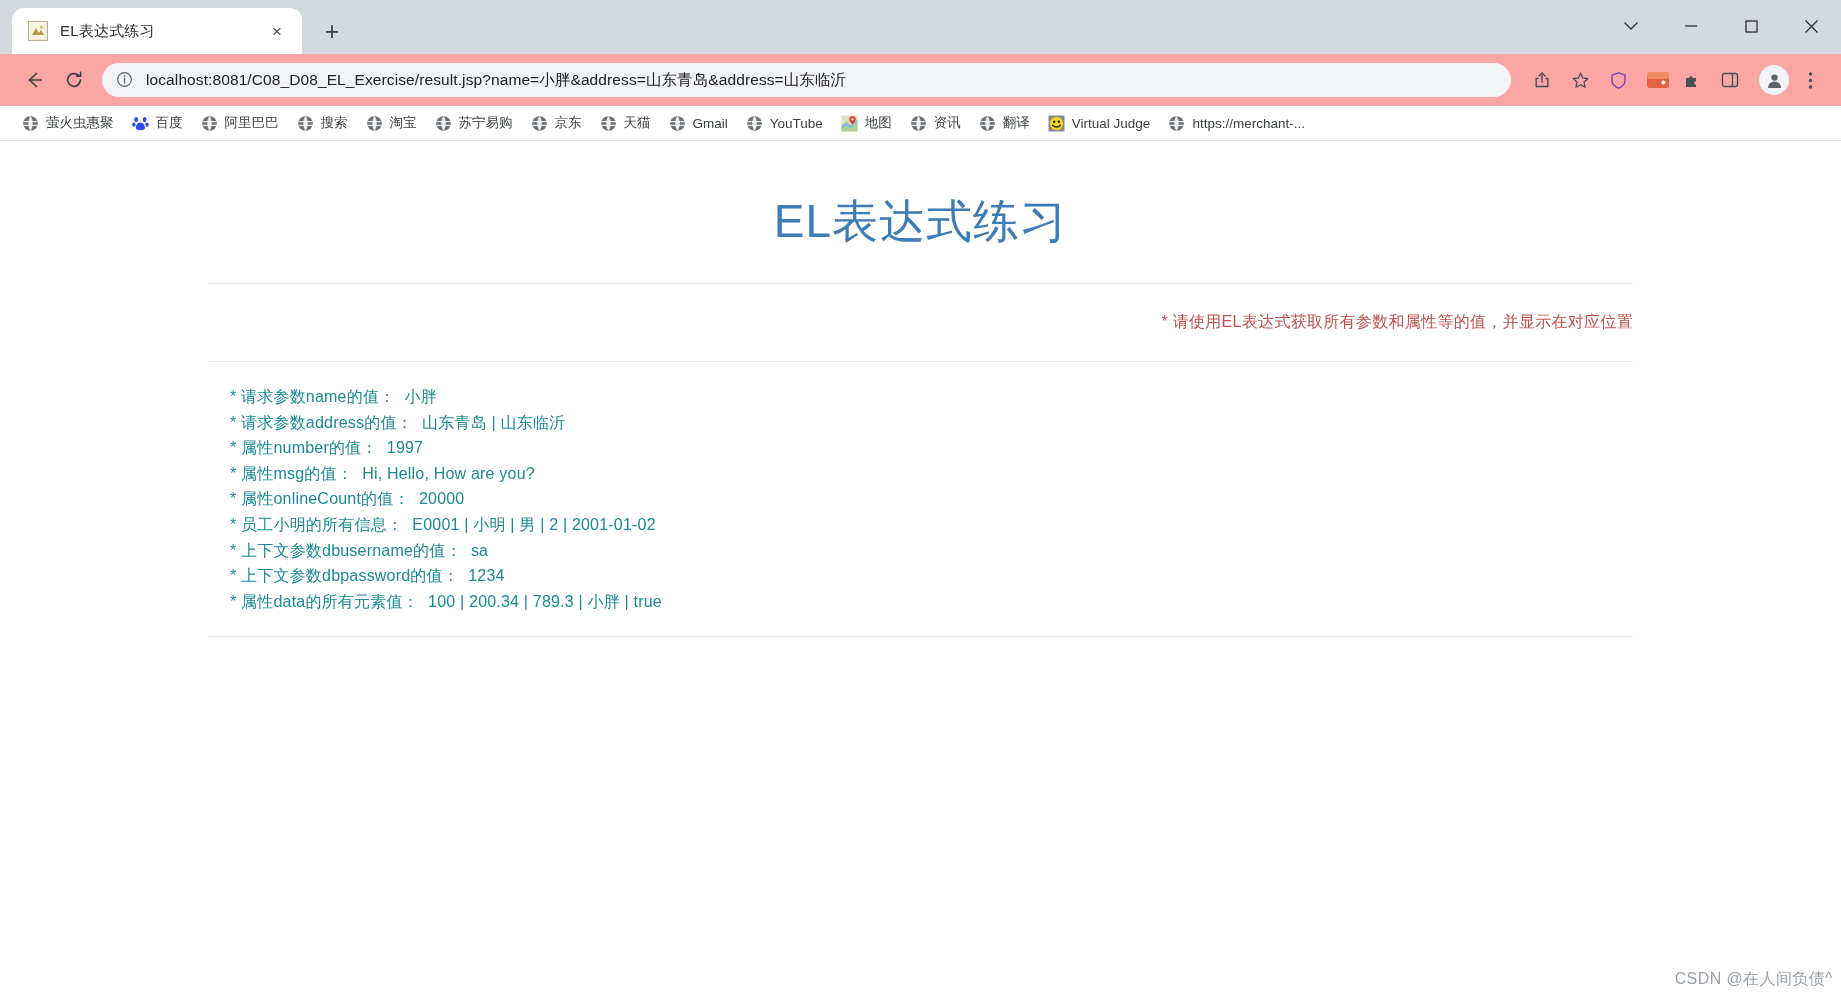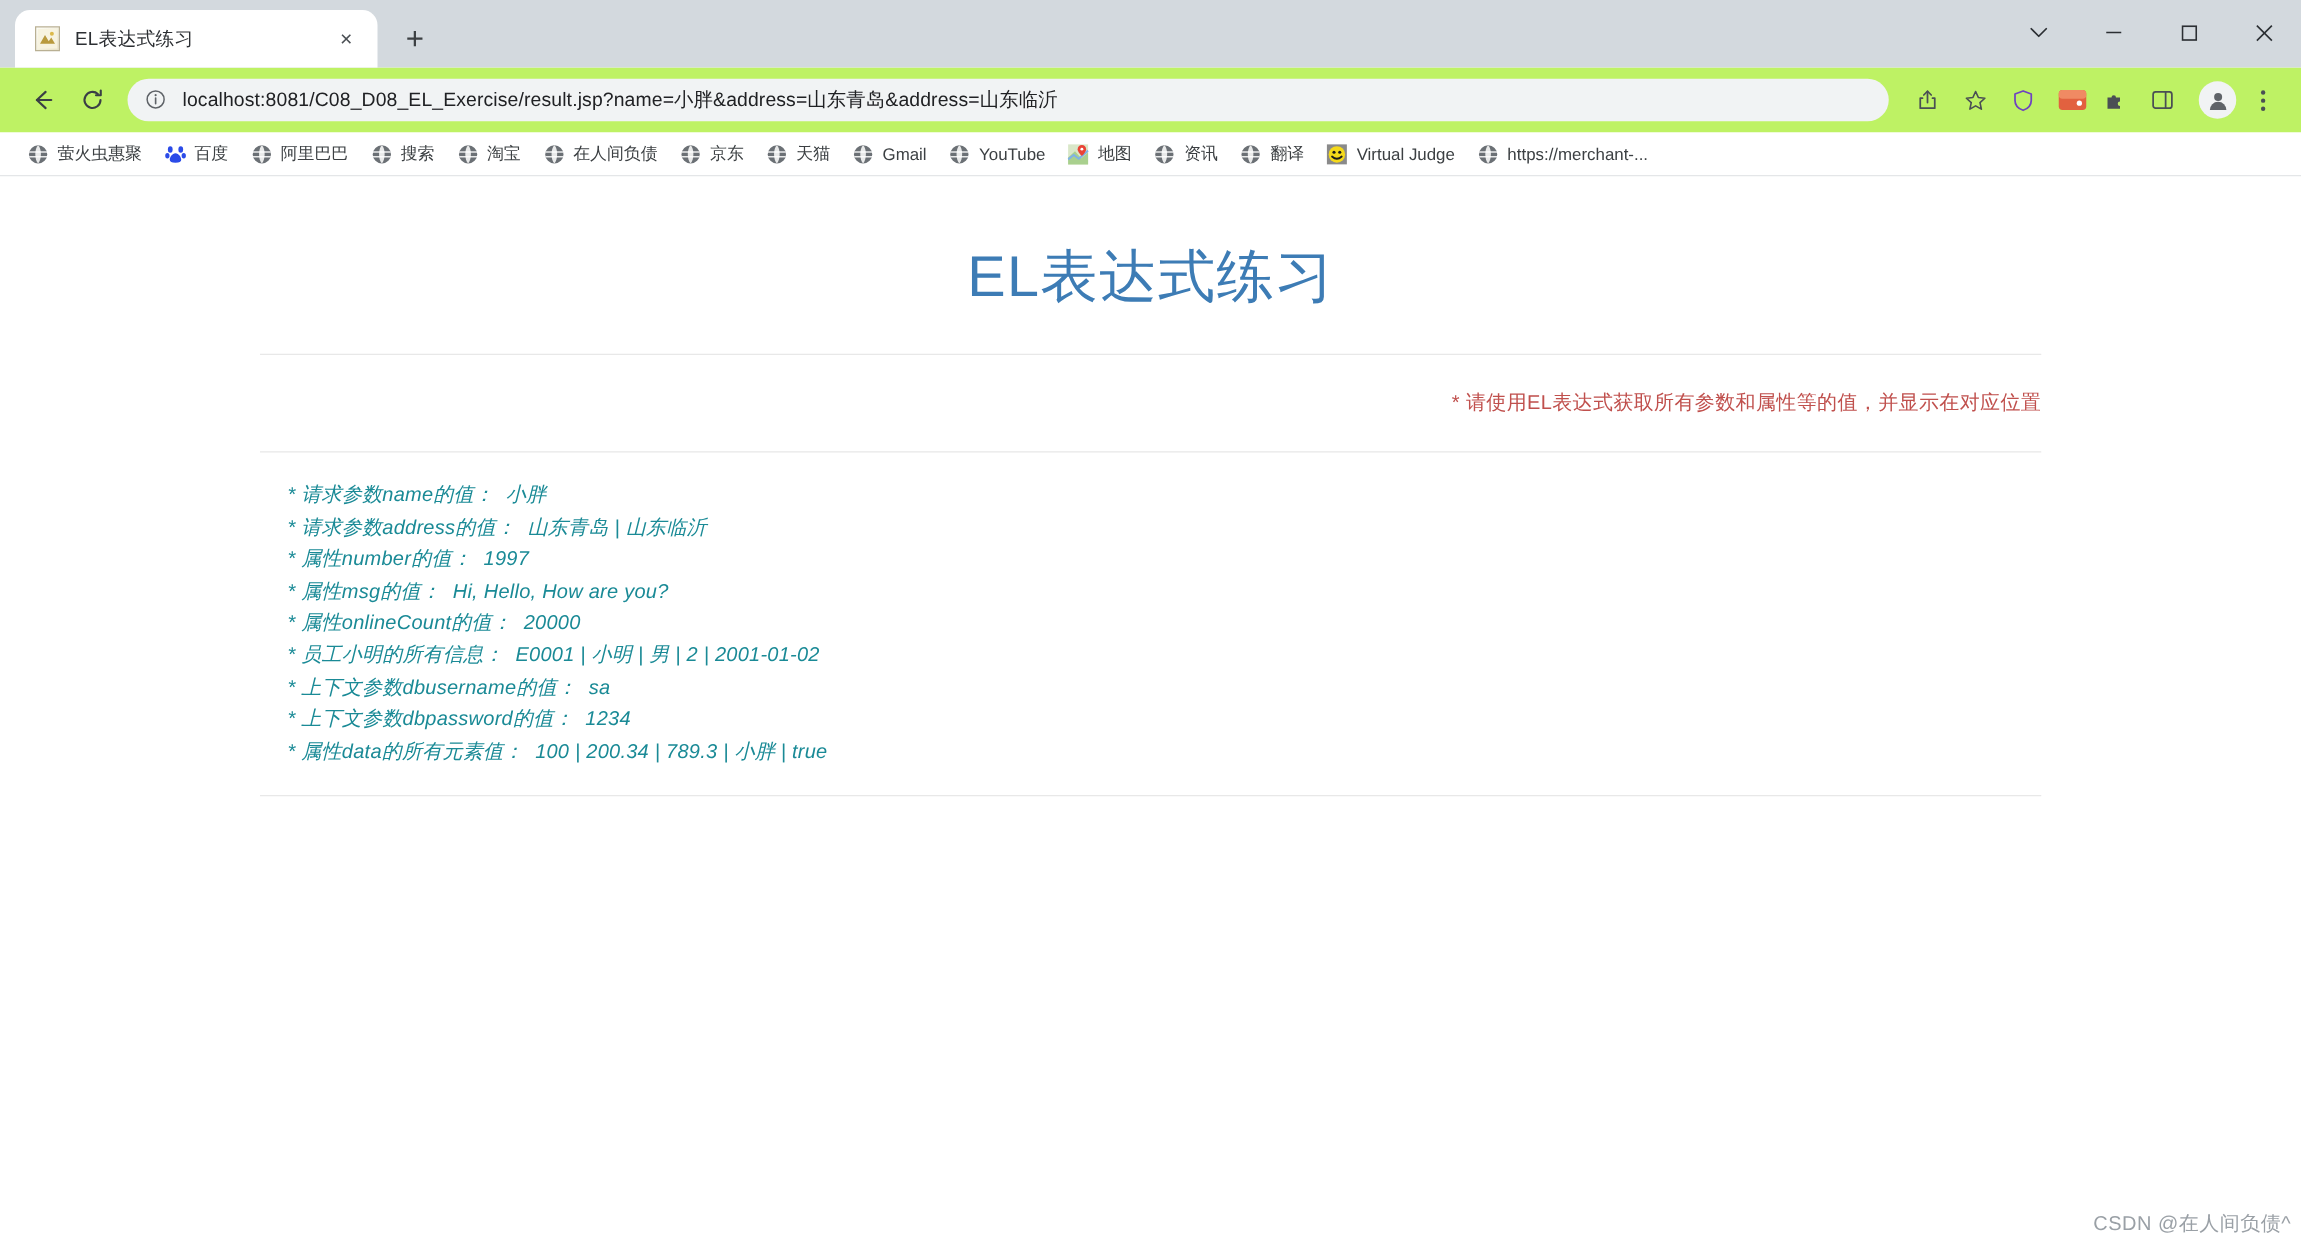--- a/index.html
+++ b/index.html
@@ -97,21 +97,21 @@
     width: 60px; height: 52px;
     display: flex; align-items: center; justify-content: center;
     color: #2b2f33;
     font-size: 16px;
   }
   .winctl .wc-close { font-size: 20px; }
 
   
   .toolbar {
     height: 52px;
-    background: #bef264;
+    background: #fca5a5;
     display: flex;
     align-items: center;
     padding: 0 14px;
     box-sizing: border-box;
     flex: 0 0 auto;
   }
   .navbtn {
     width: 40px; height: 40px;
     display: flex; align-items: center; justify-content: center;
     color: #3a3f45;
@@ -244,21 +244,20 @@
   .results {
     padding: 22px 0 22px 0;
   }
   .res-line {
     font-size: 16px;
     color: #1a8a96;
     margin: 0 0 0 22px;
     line-height: 25.6px;
     letter-spacing: .2px;
     white-space: pre;
-    font-style: italic;
   }
   .watermark {
     position: absolute;
     right: 8px;
     bottom: 10px;
     font-size: 16px;
     color: #9aa0a6;
     letter-spacing: .4px;
   }
 </style>
@@ -444,21 +443,21 @@
     </div>
 
     <div class="bm">
       <span class="bm-ico">
         <svg class="globe" width="17" height="17" viewBox="0 0 17 17">
             <circle cx="8.5" cy="8.5" r="7.3" fill="#6b7075"></circle>
             <path d="M8.5 1.2 c3 2.6 3 11.4 0 14.6 c-3 -3.2 -3 -12 0 -14.6 Z" fill="#ffffff" opacity=".85"></path>
             <path d="M1.4 6.6 h14.2 M1.4 10.4 h14.2" stroke="#ffffff" stroke-width="1.1" opacity=".85"></path>
           </svg>
       </span>
-      <span class="bm-label">在人间负债</span>
+      <span class="bm-label">苏宁易购</span>
     </div>
 
     <div class="bm">
       <span class="bm-ico">
         <svg class="globe" width="17" height="17" viewBox="0 0 17 17">
             <circle cx="8.5" cy="8.5" r="7.3" fill="#6b7075"></circle>
             <path d="M8.5 1.2 c3 2.6 3 11.4 0 14.6 c-3 -3.2 -3 -12 0 -14.6 Z" fill="#ffffff" opacity=".85"></path>
             <path d="M1.4 6.6 h14.2 M1.4 10.4 h14.2" stroke="#ffffff" stroke-width="1.1" opacity=".85"></path>
           </svg>
       </span>

